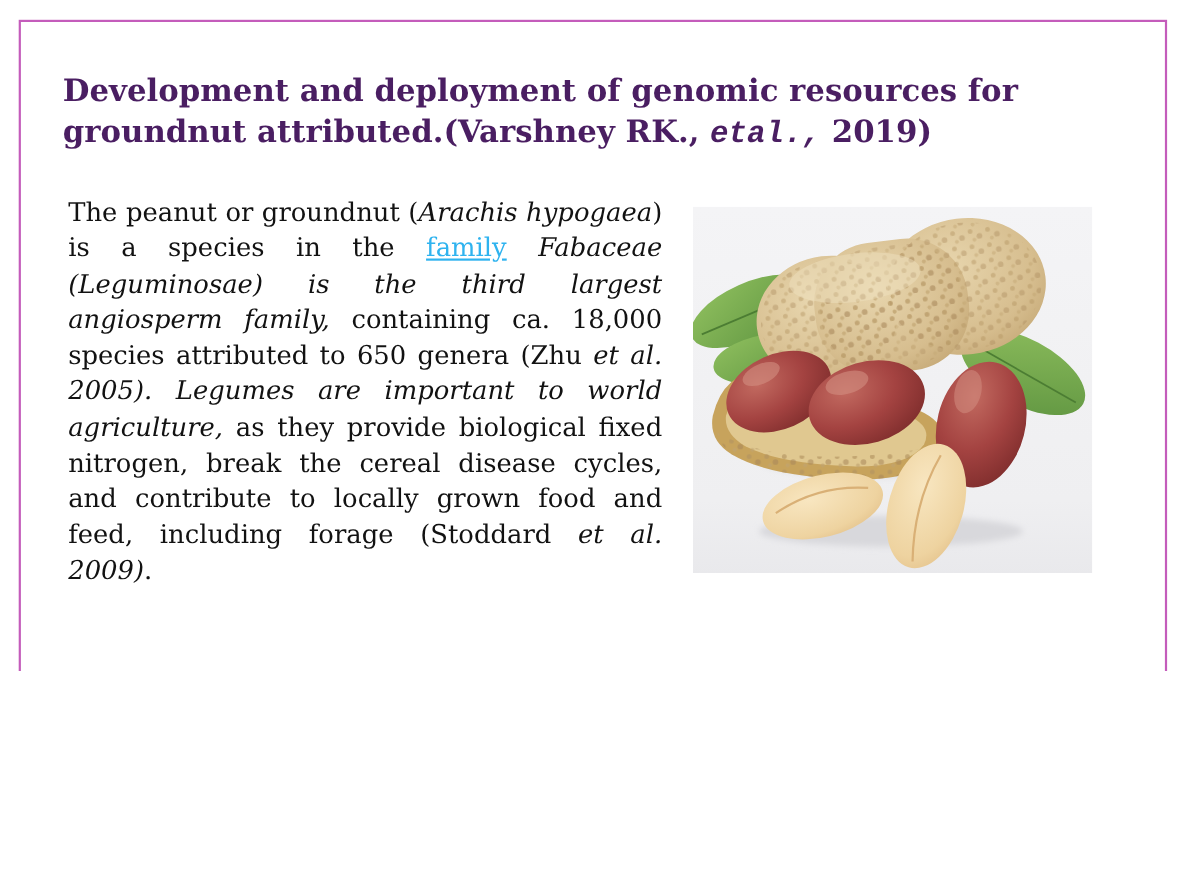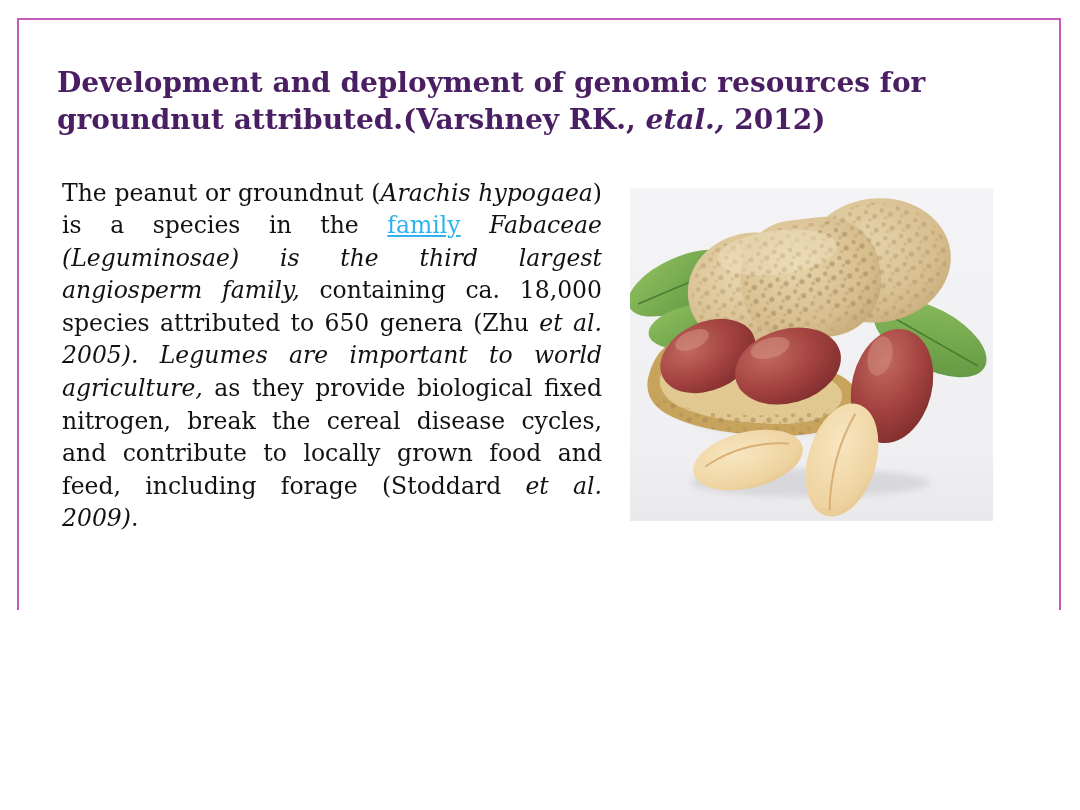--- a/index.html
+++ b/index.html
@@ -19,21 +19,21 @@
   .title{
     position:absolute;
     left:57px;top:64px;width:1000px;
     color:var(--title-color,#4A1E62);
     font-weight:bold;
     font-size:28px;
     line-height:37px;
     letter-spacing:0px;
   }
   .title .tline{white-space:nowrap;}
-  .title i{font-style:italic;}
+  .title i{font-style:italic;font-family:Liberation Mono, monospace;}
   .body-text{
     position:absolute;
     left:62px;top:153px;width:540px;
     font-size:23.5px;
     line-height:32.6px;
     color:var(--body-color,#121212);
     text-align:justify;
   }
   .body-text .b{font-weight:normal;}
   .body-text .i{font-style:italic;}
@@ -76,21 +76,21 @@
 </style>
 </head>
 <body>
 
 <div class="slide">
 
   <div class="frame"></div>
 
   <div class="title">
     <div class="tline">Development and deployment of genomic resources for</div>
-    <div class="tline"><span>groundnut attributed.(Varshney RK., </span><i>etal.,</i><span> 2012)</span></div>
+    <div class="tline"><span>groundnut attributed.(Varshney RK., </span><i>etal.,</i><span> 2019)</span></div>
   </div>
 
   <p class="body-text"><span class="n">The </span><span class="b">peanut</span><span class="n"> or </span><span class="b">groundnut</span><span class="n"> (</span><span class="i">Arachis hypogaea</span><span class="n">) is a species in the </span><a class="lnk">family</a><span class="i"> Fabaceae (Leguminosae) is the third largest angiosperm family,</span><span class="n"> containing ca. 18,000 species attributed to 650 genera (Zhu </span><span class="i">et al. 2005). Legumes are important to world agriculture,</span><span class="n"> as they provide biological fixed nitrogen, break the cereal disease cycles, and contribute to locally grown food and feed, including forage (Stoddard </span><span class="i">et al. 2009)</span><span class="n">.</span></p>
 
   <div class="figure">
     <svg width="363" height="333" viewBox="0 0 363 333" xmlns="http://www.w3.org/2000/svg">
       <defs>
         <linearGradient id="bgGrad" x1="0" y1="0" x2="0" y2="1">
           <stop offset="0" stop-color="#f4f4f6"></stop>
           <stop offset="0.8" stop-color="#efeff1"></stop>

